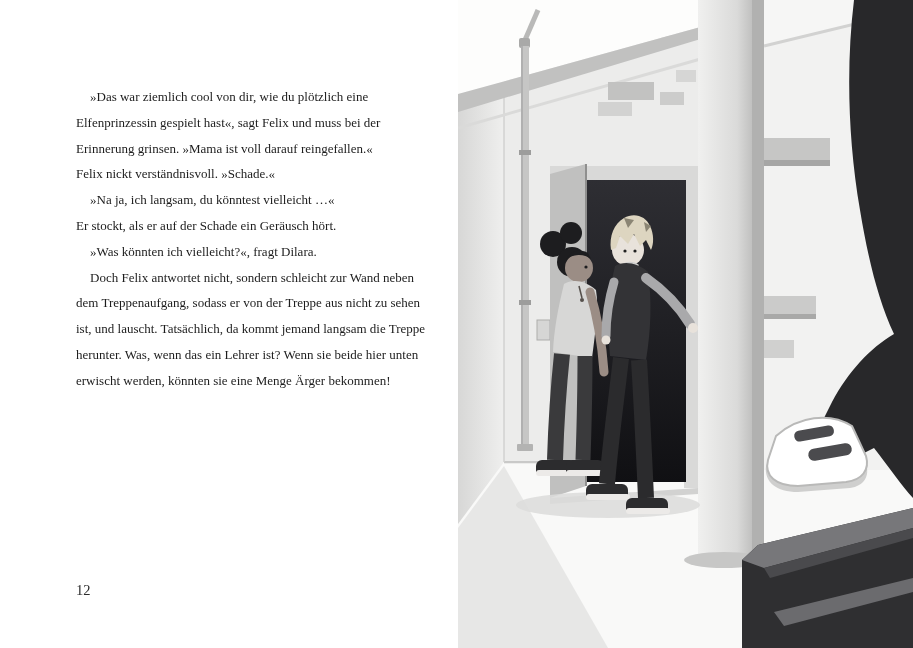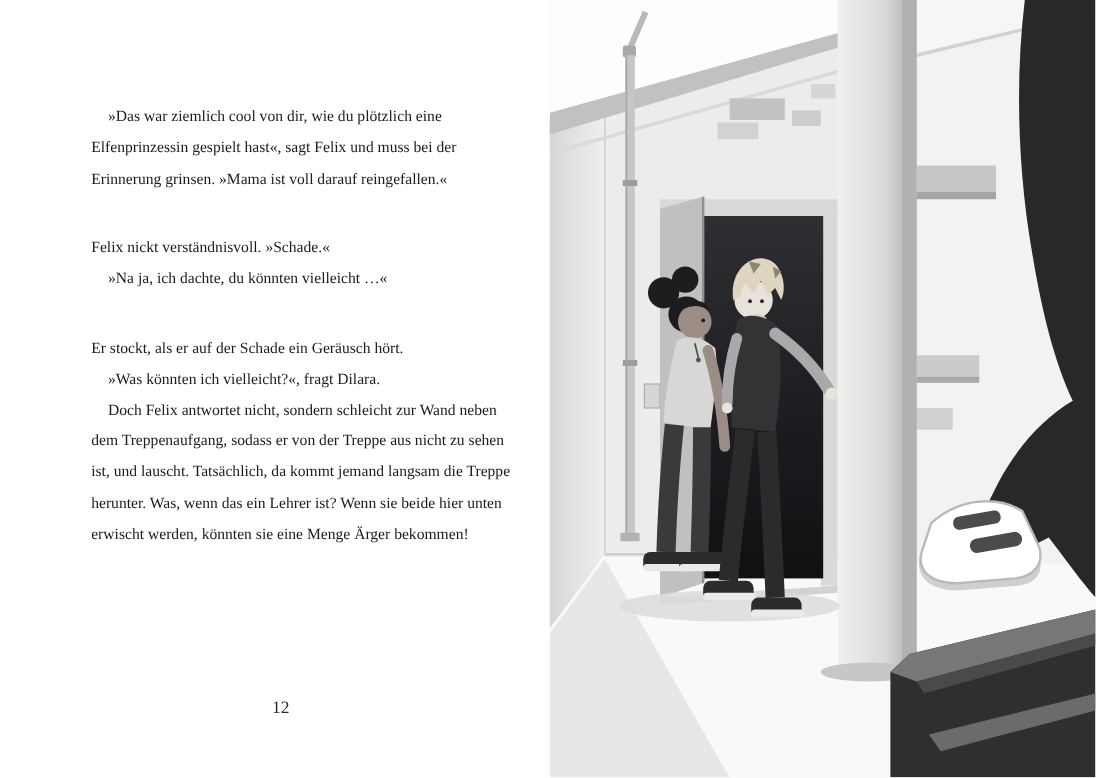--- a/index.html
+++ b/index.html
@@ -13,46 +13,46 @@
 
   .text-block {
     position: absolute;
     left: 76px; top: 84px; width: 356px;
     color: #1c1c1c;
     font-size: 13px;
     line-height: 25.8px;
     text-align: left;
   }
   .text-block p { margin: 0; text-indent: 14px; }
-  .text-block p.no-indent { text-indent: 0; margin-top: 32px; }
+  .text-block p.no-indent { text-indent: 0; }
 
   .page-number {
     position: absolute;
     left: 76px; top: 582px; width: 316px;
-    text-align: center;
+    text-align: left;
     font-size: 14.5px;
     color: #2b2b2b;
   }
 
   .illustration-wrap {
     position: absolute;
     left: 458px; top: 0; width: 455px; height: 648px;
     background: #f9f9f8;
   }
   svg { display: block; }
 </style>
 </head>
 <body>
 
 <div class="spread">
 
   <div class="text-block">
     <p>»Das war ziemlich cool von dir, wie du plötzlich eine Elfenprinzessin gespielt hast«, sagt Felix und muss bei der Erinnerung grinsen. »Mama ist voll darauf reingefallen.«</p>
     <p class="no-indent">Felix nickt verständnisvoll. »Schade.«</p>
-    <p>»Na ja, ich dachte, du könnten vielleicht …«</p>
+    <p>»Na ja, ich langsam, du könntest vielleicht …«</p>
     <p class="no-indent">Er stockt, als er auf der Schade ein Geräusch hört.</p>
     <p>»Was könnten ich vielleicht?«, fragt Dilara.</p>
     <p>Doch Felix antwortet nicht, sondern schleicht zur Wand neben dem Treppenaufgang, sodass er von der Treppe aus nicht zu sehen ist, und lauscht. Tatsächlich, da kommt jemand langsam die Treppe herunter. Was, wenn das ein Lehrer ist? Wenn sie beide hier unten erwischt werden, könnten sie eine Menge Ärger bekommen!</p>
   </div>
   <div class="page-number">12</div>
 
   <div class="illustration-wrap">
     <svg viewBox="0 0 455 648" width="455" height="648" role="img" aria-label="Schwarz-weiße Illustration: Zwei Kinder lauschen versteckt an einer offenen Tür neben dem Treppenaufgang, während eine dunkel gekleidete Person mit weißem Turnschuh die Treppe herunterkommt.">
       <defs>
         <linearGradient id="doorDark" x1="0" y1="0" x2="0" y2="1">

